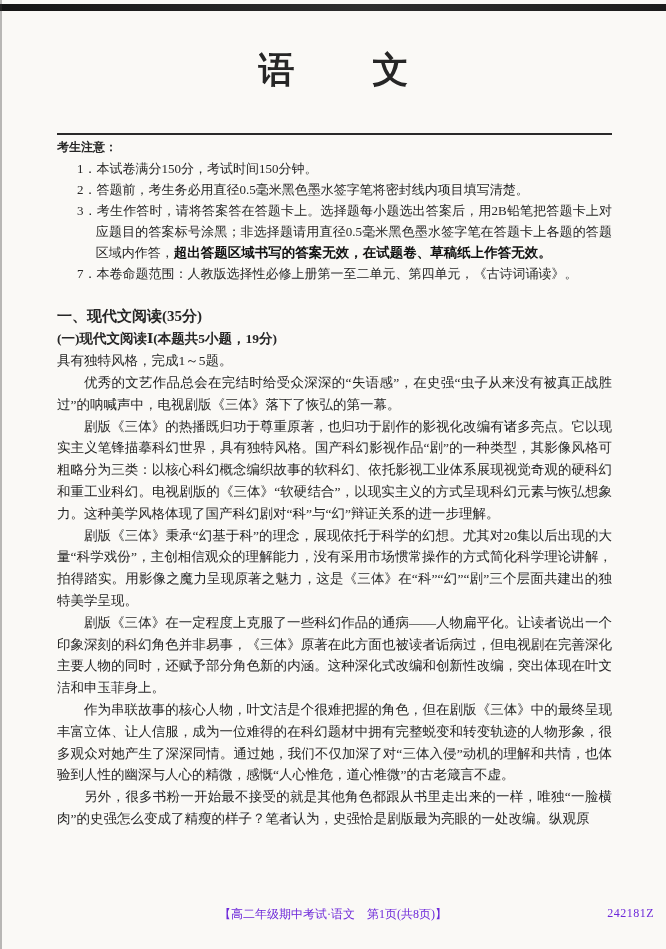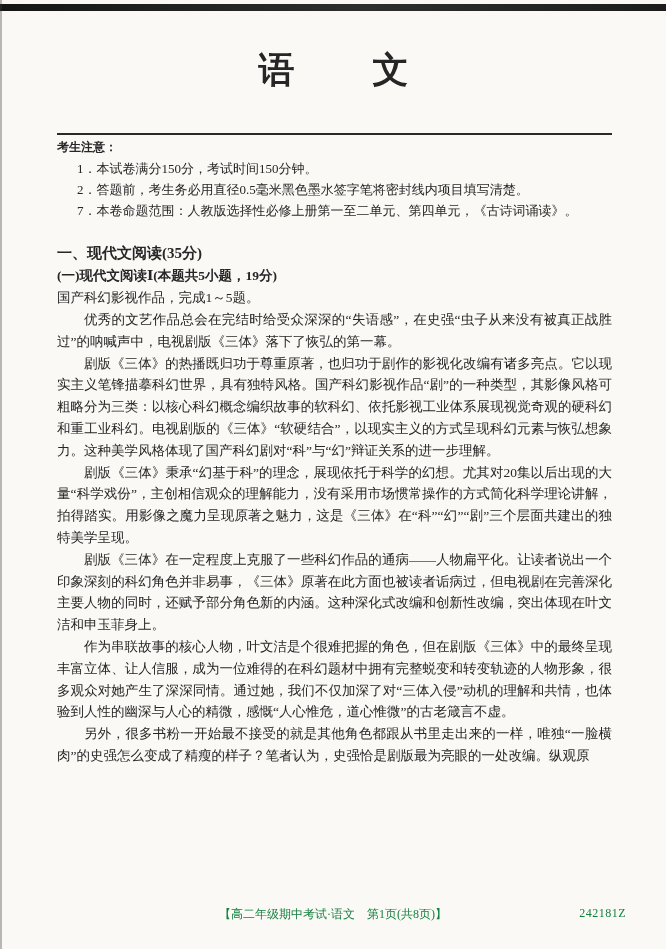--- a/index.html
+++ b/index.html
@@ -104,29 +104,29 @@
     line-height: 21.8px;
     text-indent: 2em;
     text-align: justify;
   }
   .page-footer {
     position: absolute;
     left: 0;
     bottom: 26px;
     width: 100%;
     font-size: 12px;
-    color: #15803d;
+    color: #6d28d9;
   }
   .footer-center {
     text-align: center;
     width: 100%;
   }
   .footer-code {
     position: absolute;
-    right: 40px;
+    right: 12px;
     top: 0;
     font-size: 12px;
     letter-spacing: 0.5px;
   }
 </style>
 </head>
 <body>
 
 <div class="page">
   <div class="scan-edge-top"></div>
@@ -136,28 +136,29 @@
 
     <h2 class="exam-subject">语　　文</h2>
 
     <hr class="divider">
 
     <div class="notice-section">
       <div class="notice-heading">考生注意：</div>
       <div class="notice-list">
         <div class="notice-item">1．本试卷满分150分，考试时间150分钟。</div>
         <div class="notice-item">2．答题前，考生务必用直径0.5毫米黑色墨水签字笔将密封线内项目填写清楚。</div>
+        <div class="notice-item"><span>3．考生作答时，请将答案答在答题卡上。选择题每小题选出答案后，用2B铅笔把答题卡上对应题目的答案标号涂黑；非选择题请用直径0.5毫米黑色墨水签字笔在答题卡上各题的答题区域内作答，</span><span class="notice-bold">超出答题区域书写的答案无效，在试题卷、草稿纸上作答无效。</span></div>
         <div class="notice-item">7．本卷命题范围：人教版选择性必修上册第一至二单元、第四单元，《古诗词诵读》。</div>
       </div>
     </div>
 
     <div class="section-block">
       <div class="section-heading">一、现代文阅读(35分)</div>
       <div class="section-subheading">(一)现代文阅读Ⅰ(本题共5小题，19分)</div>
-      <div class="reading-intro">国产科幻影视作品，完成1～5题。</div>
+      <div class="reading-intro">具有独特风格，完成1～5题。</div>
       <div class="reading-paragraphs">
 
           <p>优秀的文艺作品总会在完结时给受众深深的“失语感”，在史强“虫子从来没有被真正战胜过”的呐喊声中，电视剧版《三体》落下了恢弘的第一幕。</p>
 
           <p>剧版《三体》的热播既归功于尊重原著，也归功于剧作的影视化改编有诸多亮点。它以现实主义笔锋描摹科幻世界，具有独特风格。国产科幻影视作品“剧”的一种类型，其影像风格可粗略分为三类：以核心科幻概念编织故事的软科幻、依托影视工业体系展现视觉奇观的硬科幻和重工业科幻。电视剧版的《三体》“软硬结合”，以现实主义的方式呈现科幻元素与恢弘想象力。这种美学风格体现了国产科幻剧对“科”与“幻”辩证关系的进一步理解。</p>
 
           <p>剧版《三体》秉承“幻基于科”的理念，展现依托于科学的幻想。尤其对20集以后出现的大量“科学戏份”，主创相信观众的理解能力，没有采用市场惯常操作的方式简化科学理论讲解，拍得踏实。用影像之魔力呈现原著之魅力，这是《三体》在“科”“幻”“剧”三个层面共建出的独特美学呈现。</p>
 
           <p>剧版《三体》在一定程度上克服了一些科幻作品的通病——人物扁平化。让读者说出一个印象深刻的科幻角色并非易事，《三体》原著在此方面也被读者诟病过，但电视剧在完善深化主要人物的同时，还赋予部分角色新的内涵。这种深化式改编和创新性改编，突出体现在叶文洁和申玉菲身上。</p>
 

